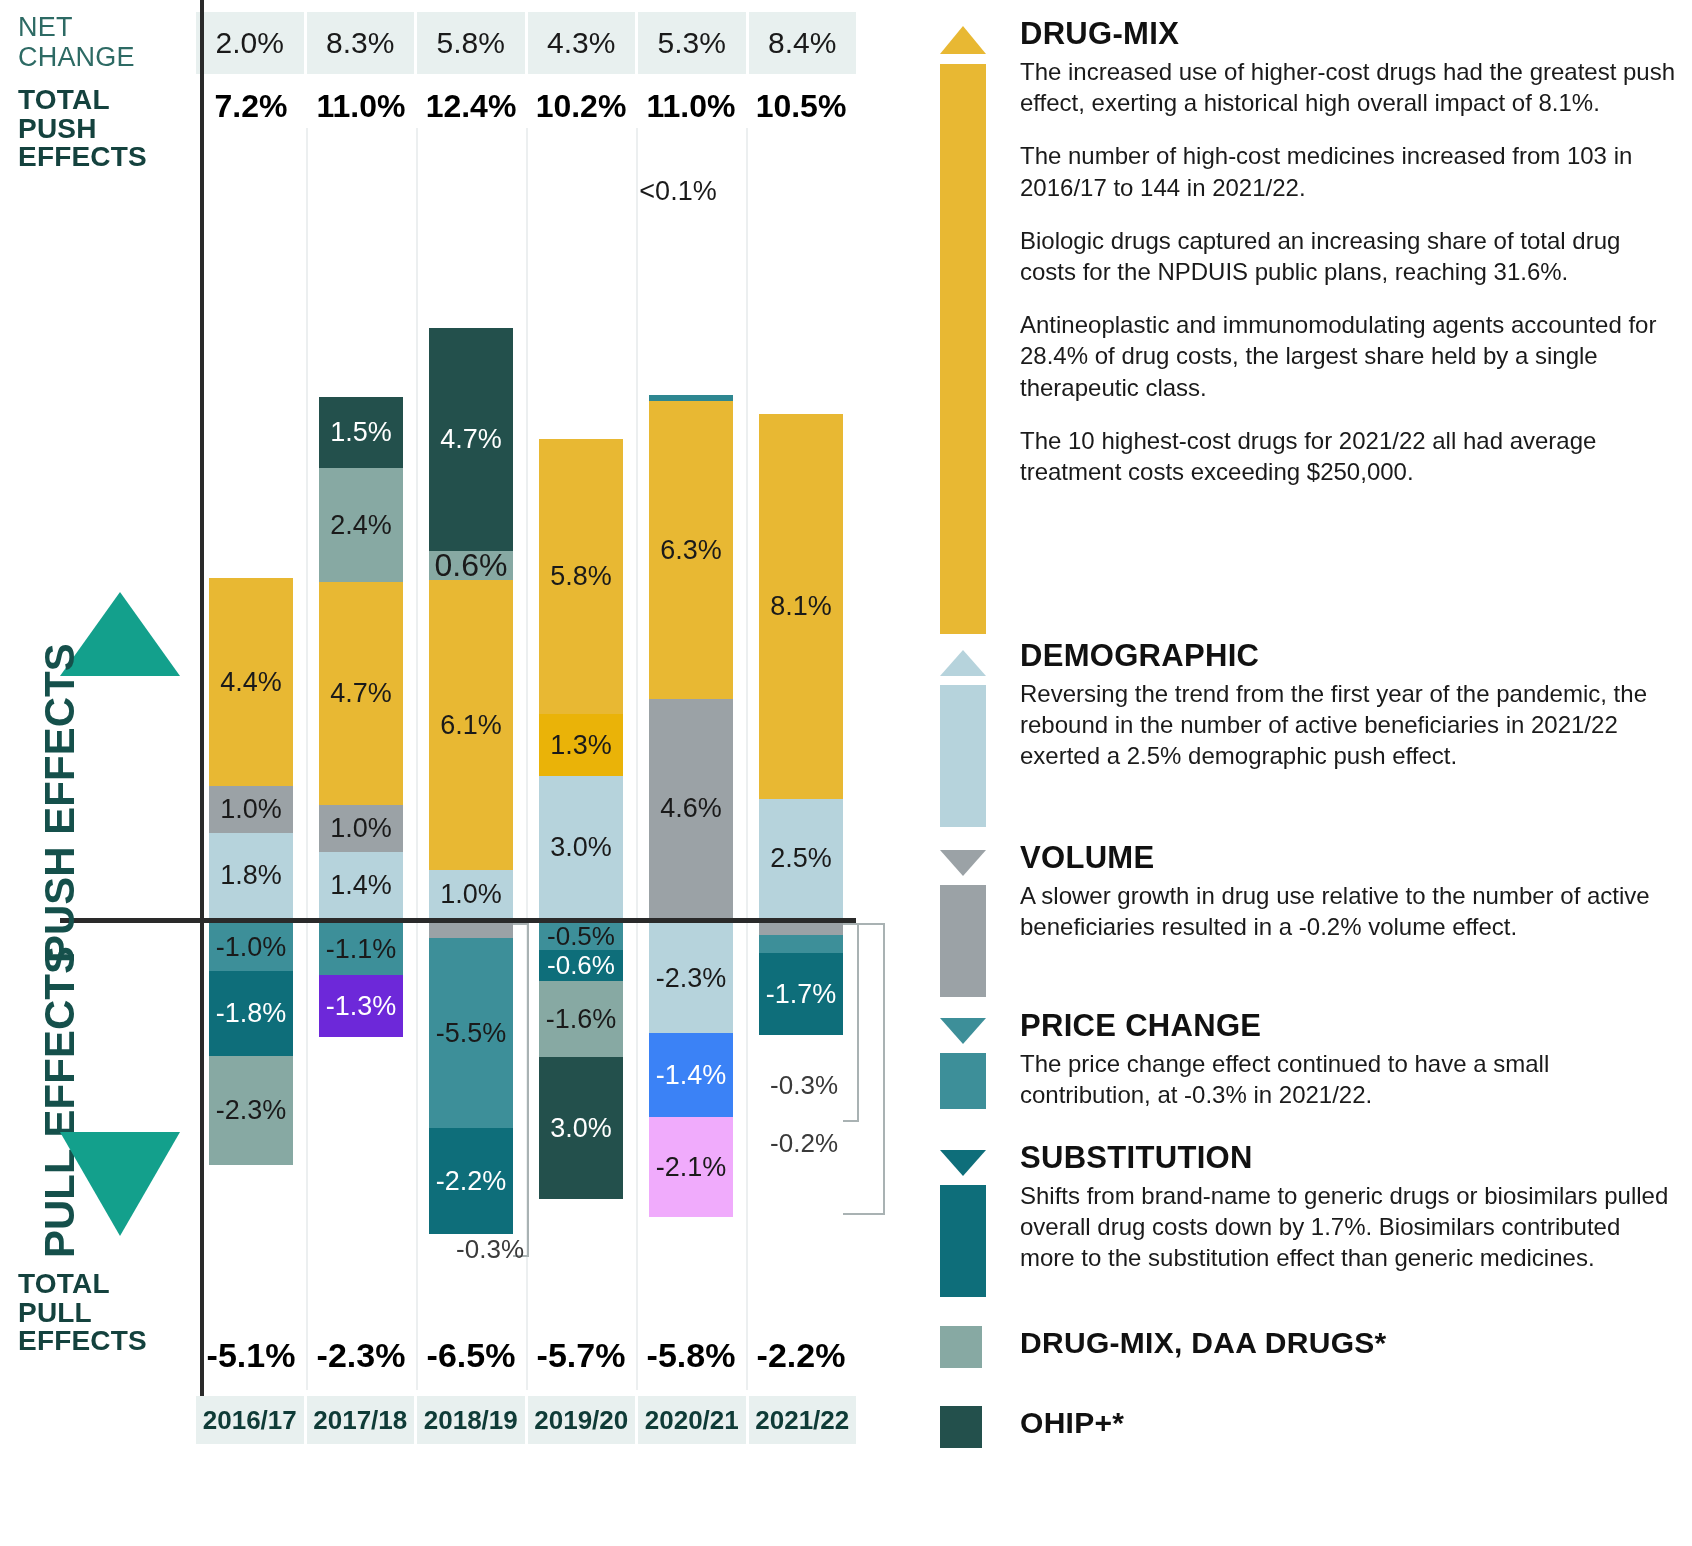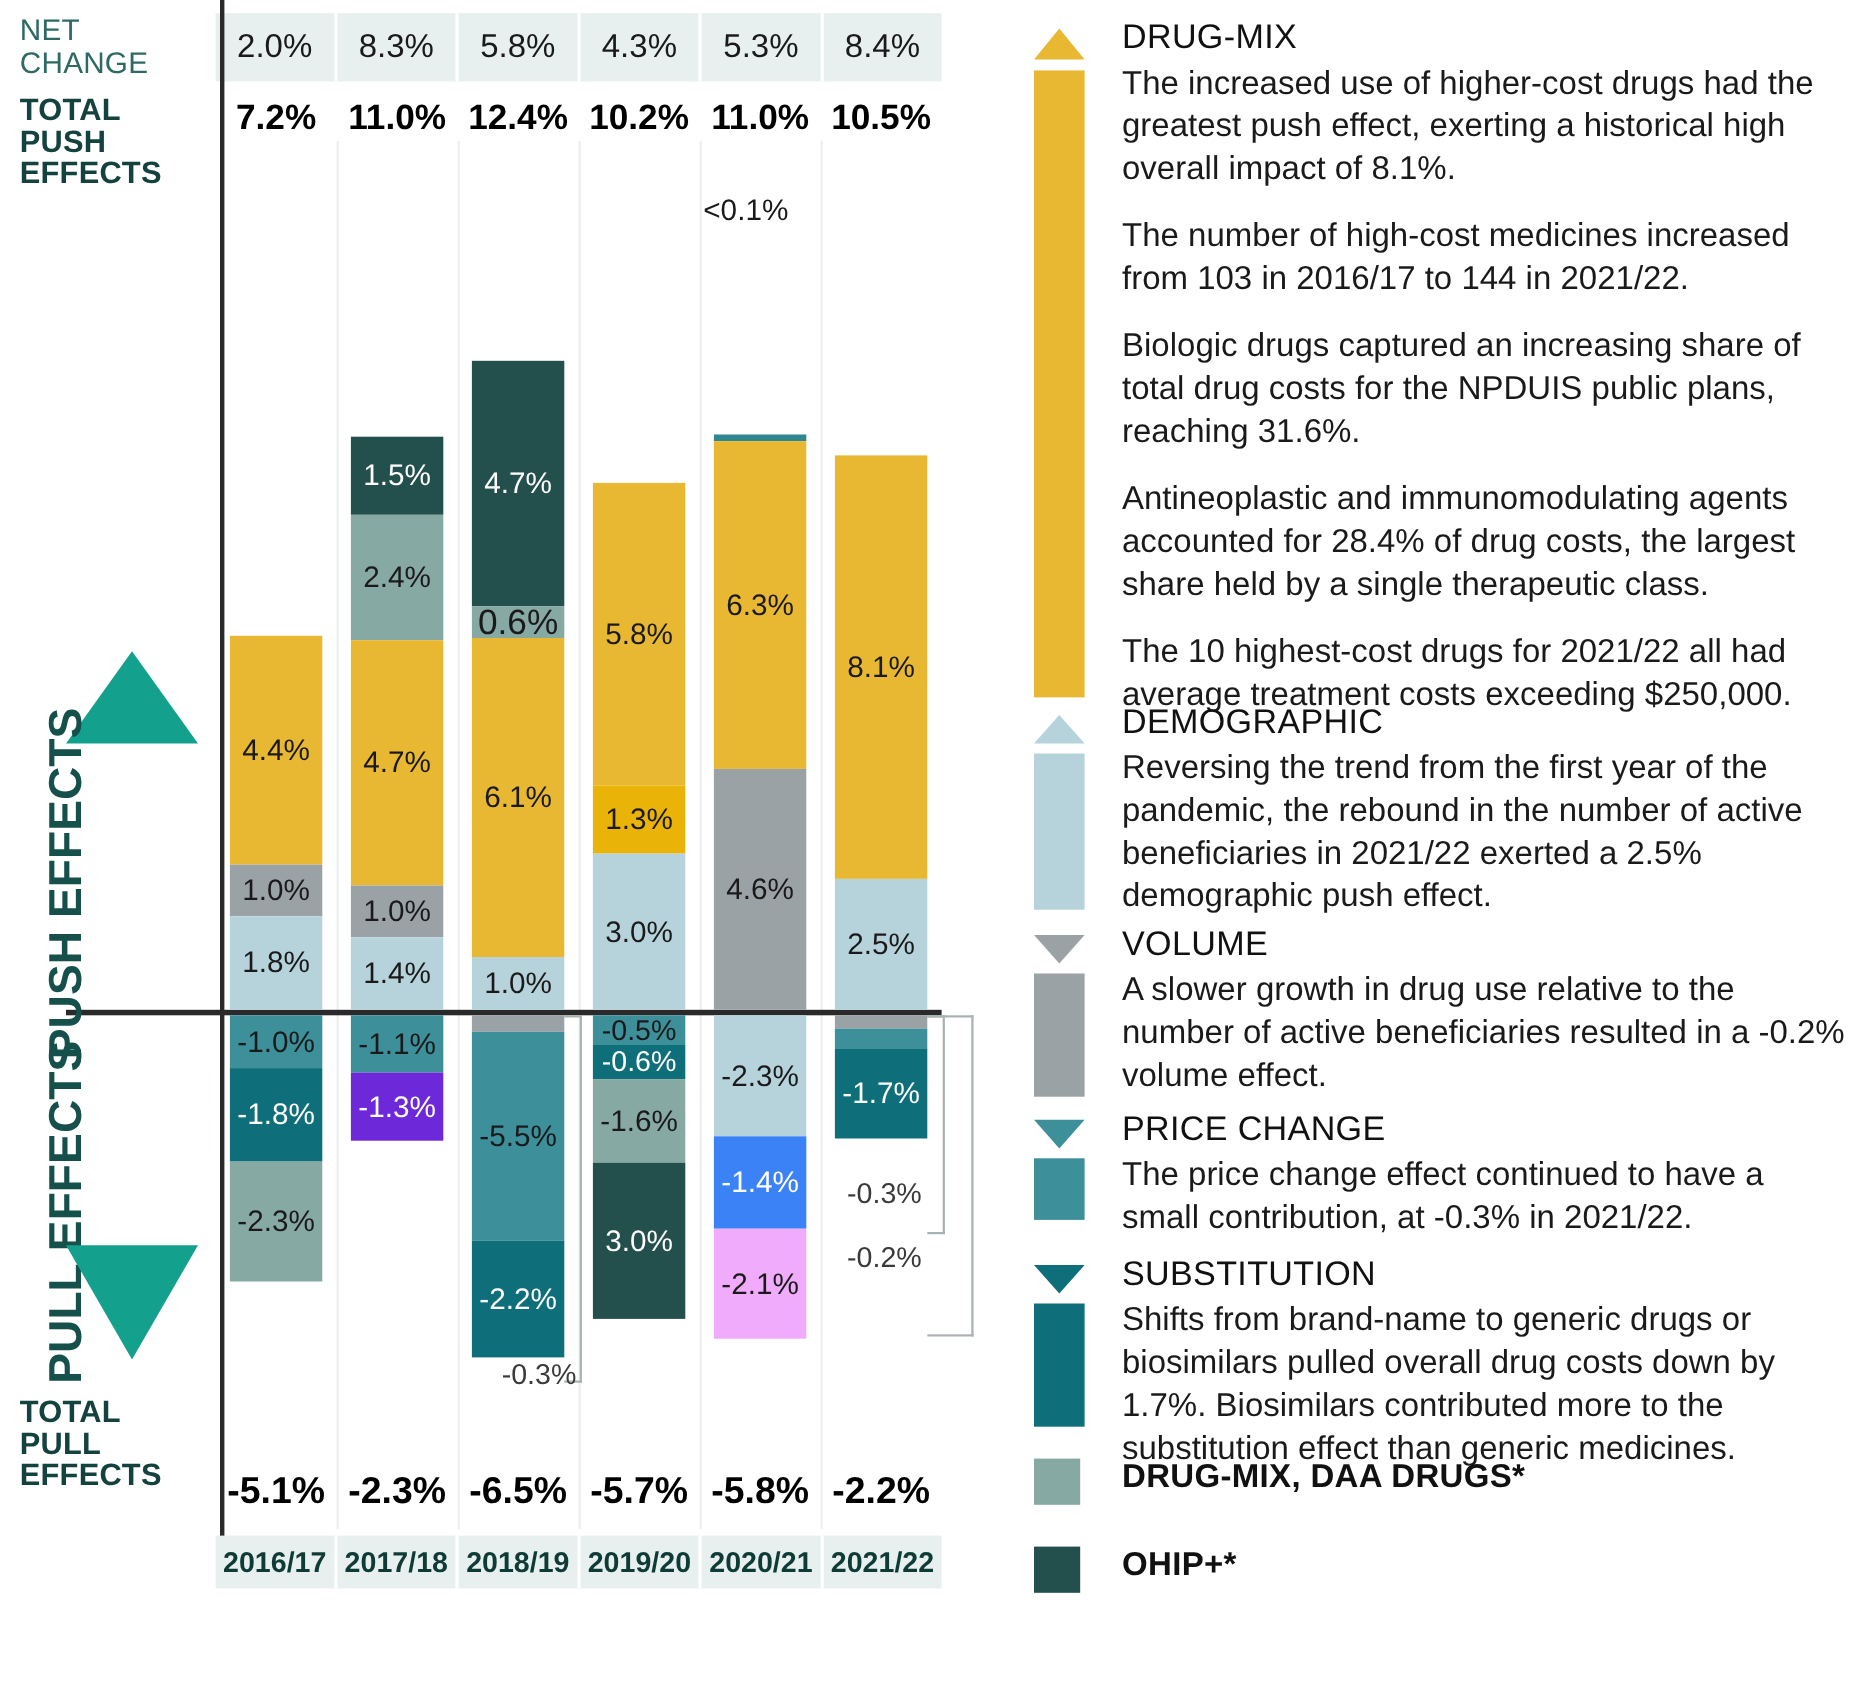--- a/index.html
+++ b/index.html
@@ -96,22 +96,22 @@
   .lg-marker{position:absolute;left:72px;width:46px;}
   .lg-tri-up{
     width:0;height:0;border-left:23px solid transparent;border-right:23px solid transparent;
   }
   .lg-tri-dn{
     width:0;height:0;border-left:23px solid transparent;border-right:23px solid transparent;
   }
   .lg-bar{width:46px;}
   .lg-sq{width:42px;height:42px;}
   .lg-text{position:absolute;left:152px;width:660px;}
-  .lg-title{font-size:31px;font-weight:normal;color:#111;letter-spacing:.3px;margin-bottom:4px;}
-  .lg-p{font-size:30px;line-height:1.30;color:#1a1a1a;margin:0 0 22px 0;}
+  .lg-title{font-size:31px;font-weight:bold;color:#111;letter-spacing:.3px;margin-bottom:4px;}
+  .lg-p{font-size:24px;line-height:1.30;color:#1a1a1a;margin:0 0 22px 0;}
   .lg-p:last-child{margin-bottom:0;}
   .lg-flatlabel{font-size:30px;font-weight:bold;color:#111;letter-spacing:.3px;}
 </style>
 </head>
 <body>
 
 <div class="page">
 
   <div class="chart-panel">
 

